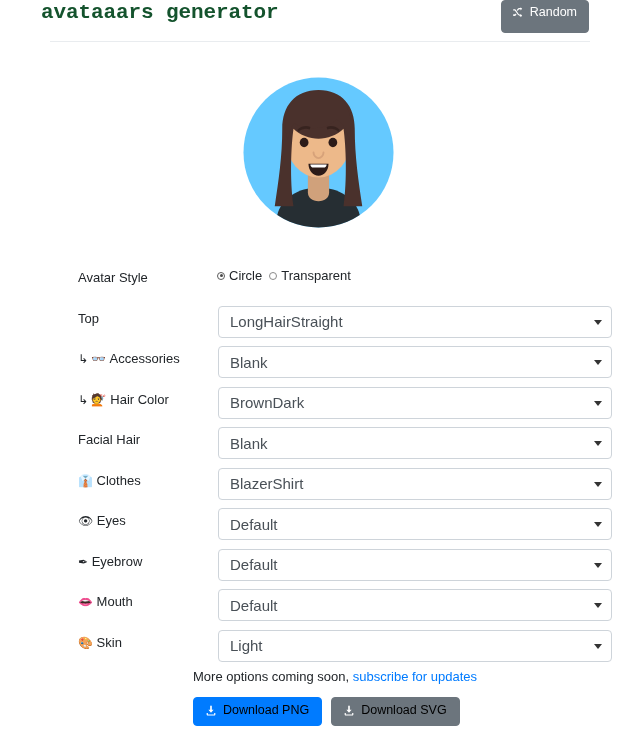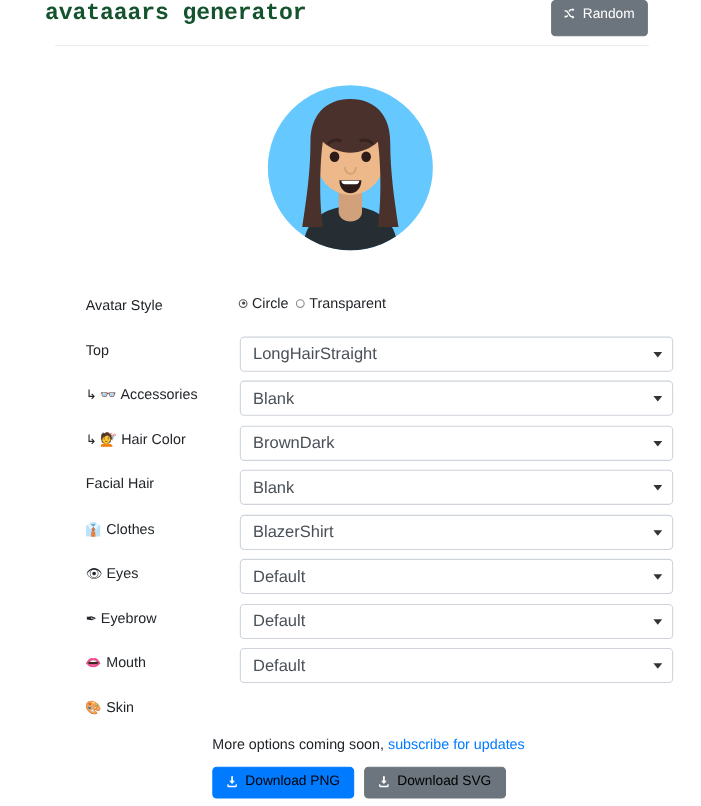--- a/index.html
+++ b/index.html
@@ -402,20 +402,24 @@
       <span>Default</span>
       <span class="select-caret"></span>
     </div>
   </div>
 
   <div class="form-row">
     <div class="lbl">
       <span class="emoji">🎨</span>
       <span>Skin</span>
     </div>
+    <div class="select-box">
+      <span>Light</span>
+      <span class="select-caret"></span>
+    </div>
   </div>
 </div>
 
 <div class="footer-note">
   <span>More options coming soon,</span>
   <a href="#">subscribe for updates</a>
 </div>
 
 <div class="btn-row">
   <button class="btn btn-primary">

